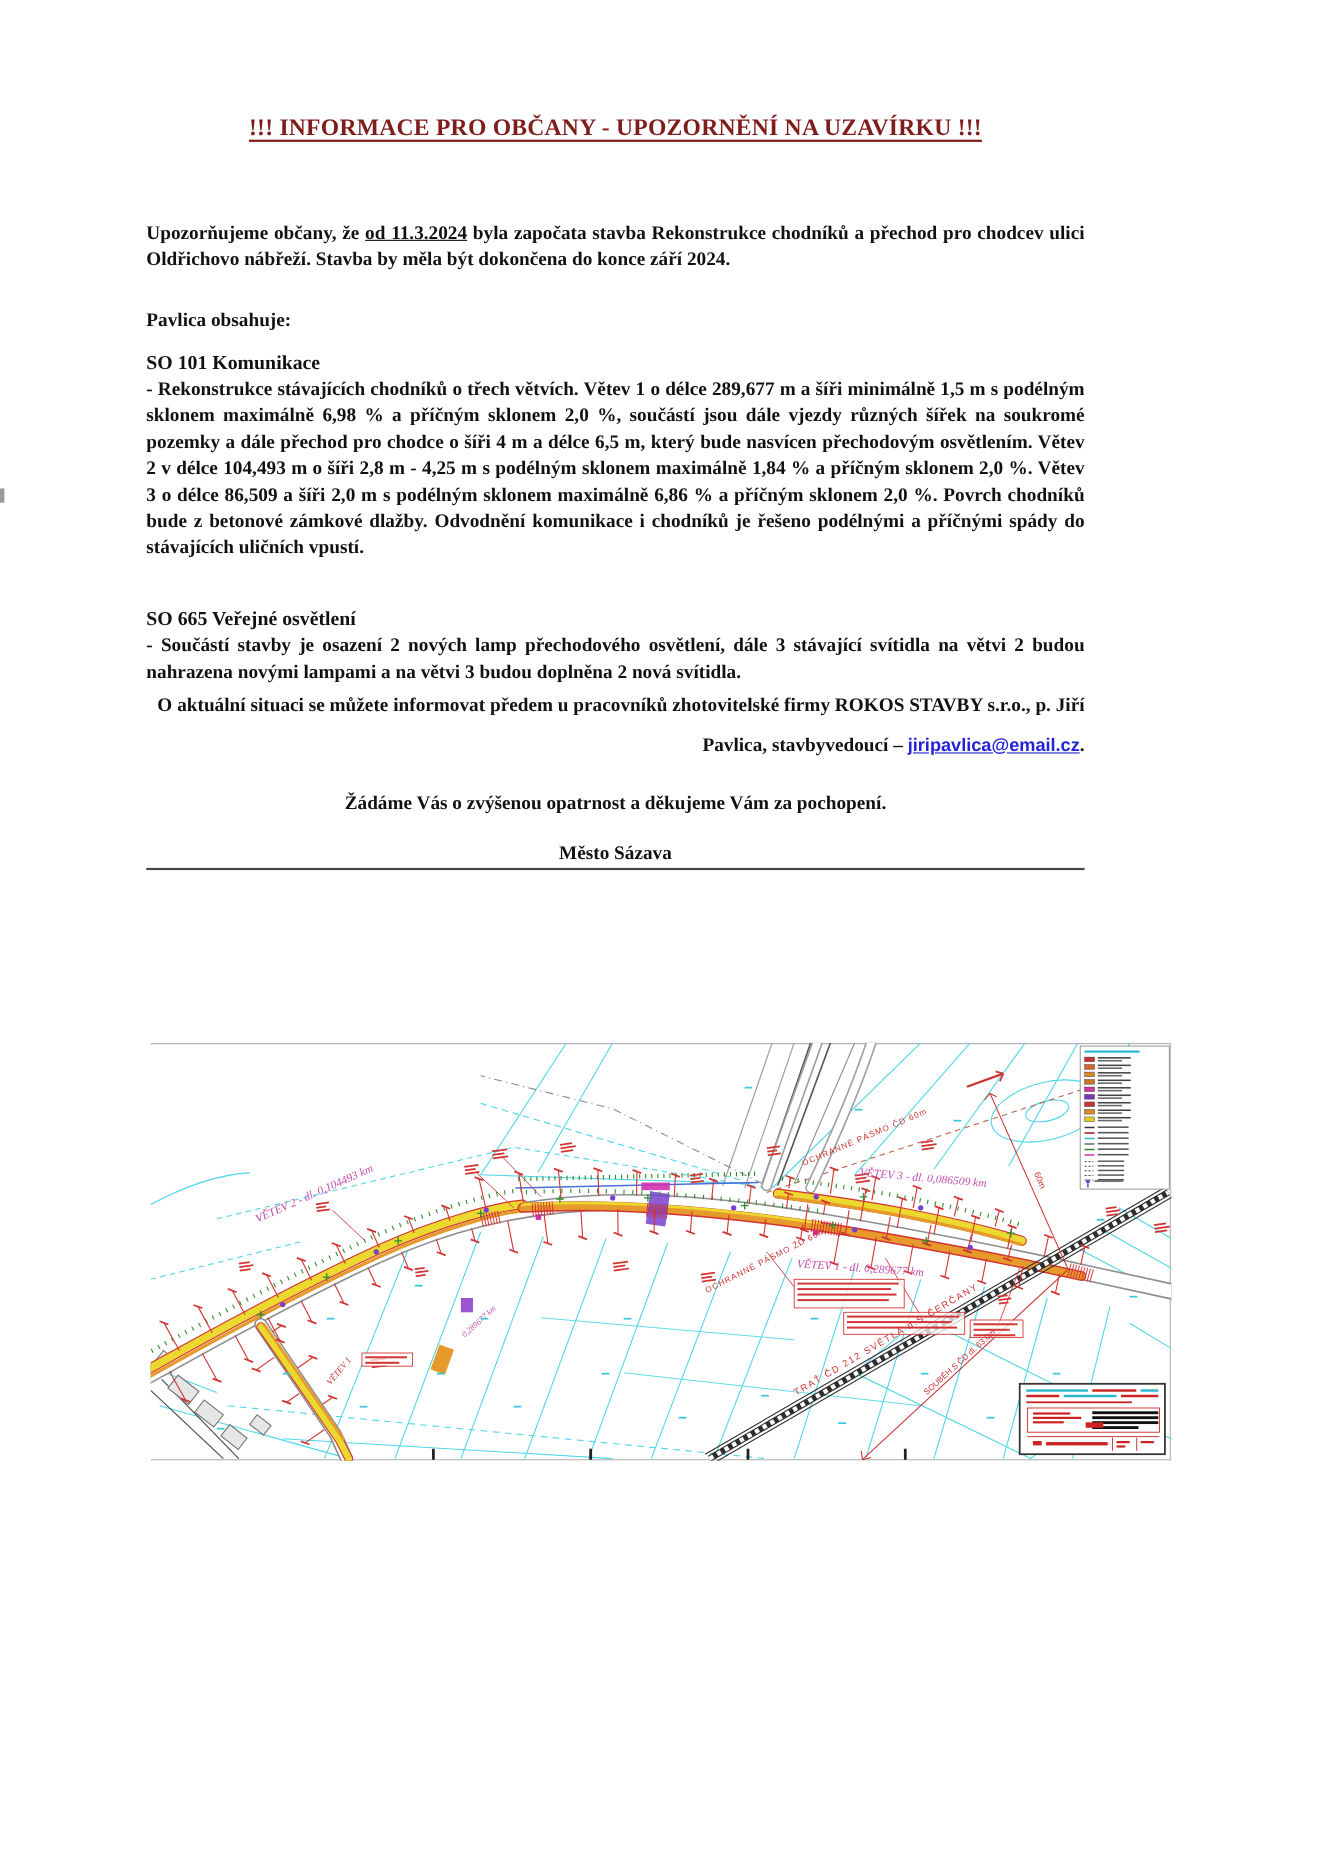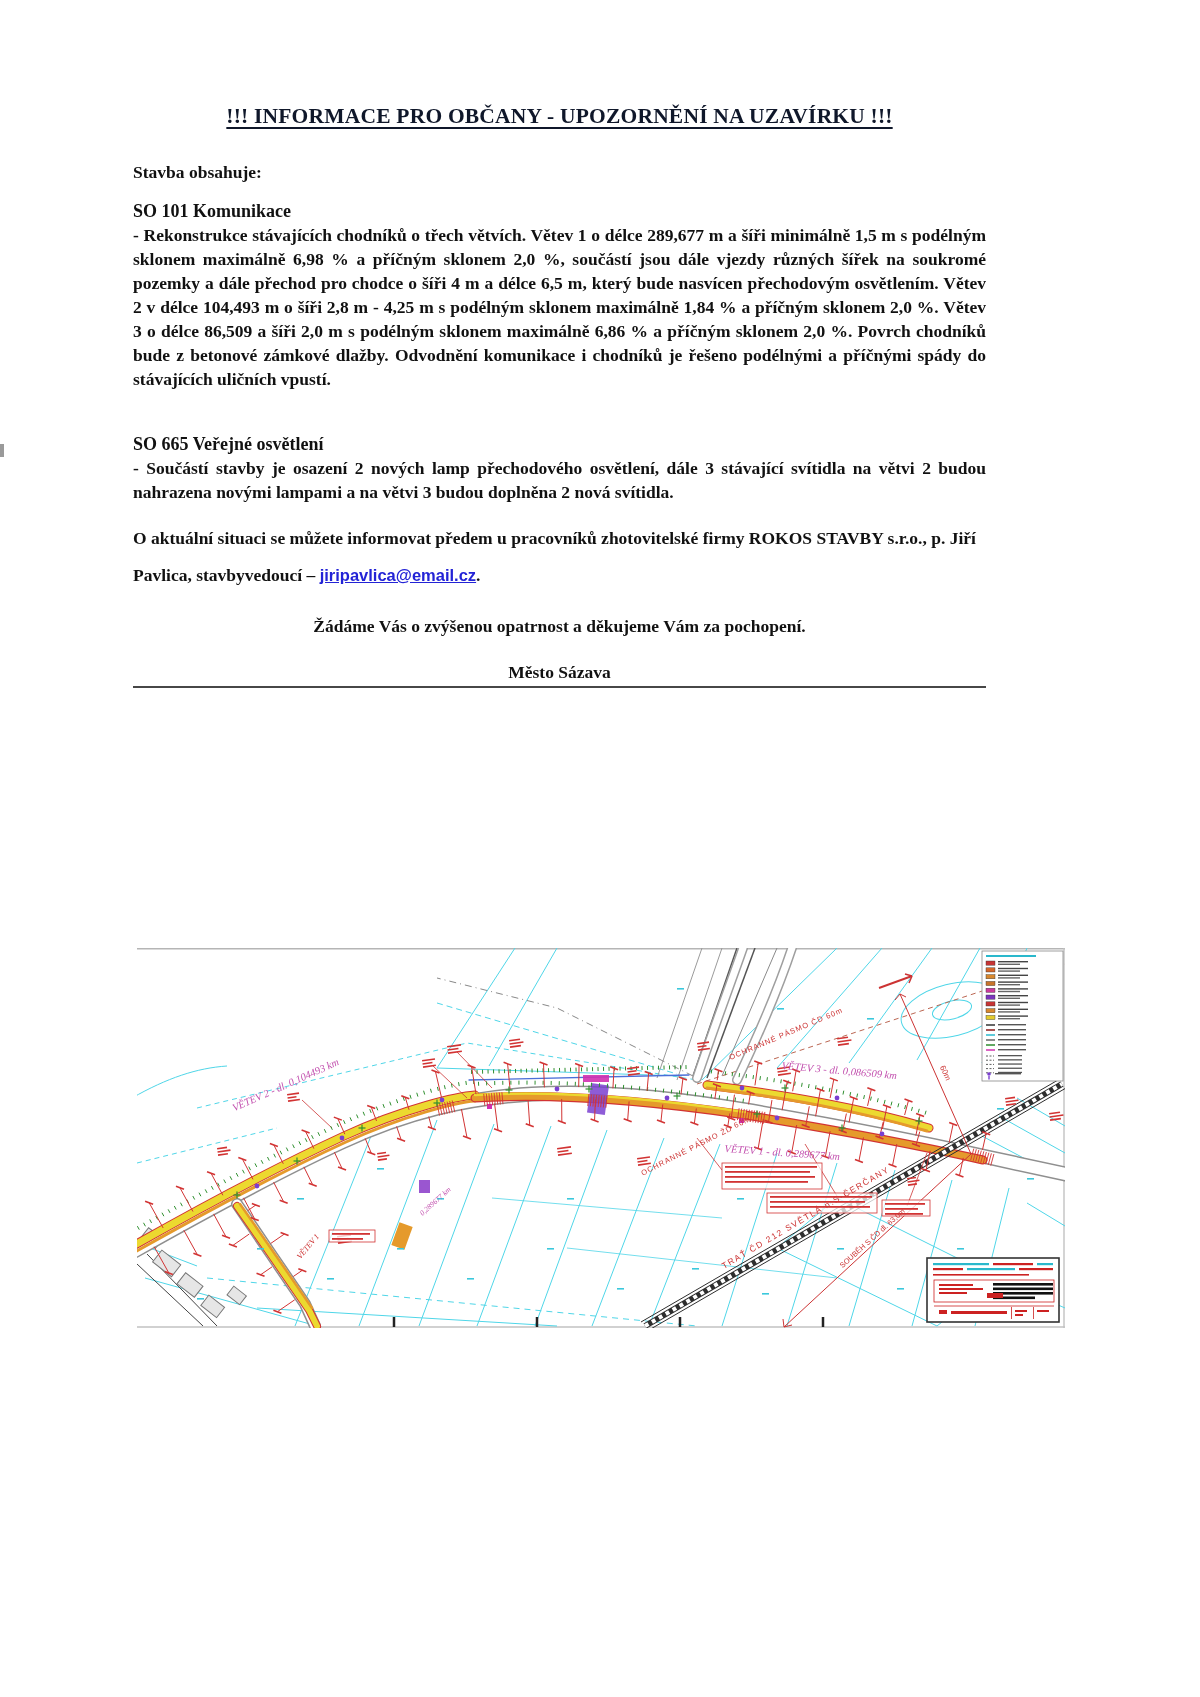--- a/index.html
+++ b/index.html
@@ -1,52 +1,53 @@
 <!DOCTYPE html>
 <html><head>
 <meta charset="utf-8">
 <style>
   html,body{margin:0;padding:0;background:#ffffff;}
   .page{position:relative;width:1200px;height:1697px;background:#ffffff;overflow:hidden;
         font-family:"Liberation Serif",serif;color:#111;}
   .content{position:absolute;left:133px;top:104px;width:853px;}
-  .doc-title{text-align:center;font-size:21.5px;font-weight:bold;color:#0f172a;
+  .doc-title{text-align:center;font-size:21.5px;font-weight:bold;color:#7f1d1d;
              text-decoration:underline;text-decoration-thickness:2px;text-underline-offset:4px;
              letter-spacing:.2px;margin:0;}
   .p{font-size:17.5px;line-height:24px;text-align:justify;margin:0;font-weight:bold;}
   .b{font-weight:bold;}
   .p-intro{margin-top:70px;}
   .p-contains{margin-top:31px;}
   .sec-h{font-size:18px;line-height:24px;font-weight:bold;margin:0;}
   .h-101{margin-top:15px;}
   .h-401{margin-top:41px;}
   .p-tolerance{margin-top:23px;}
-  .p-contact{margin-top:16px;line-height:37px;text-align:left;}
+  .p-contact{line-height:37px;text-align:right;}
   .email-link{font-family:"Liberation Sans",sans-serif;font-size:16.5px;color:#2323d6;
               text-decoration:underline;}
   .p-thanks{margin-top:20px;text-align:center;}
   .p-city{margin-top:22px;text-align:center;}
   .sep{border:none;border-top:2px solid #474747;margin:2px 0 0 0;width:100%;}
   .edge-mark{position:absolute;left:0;top:444px;width:4px;height:13px;background:#9a9a9a;}
   .map-wrap{position:absolute;left:137px;top:948px;width:928px;height:380px;background:#fff;}
   .map-wrap svg{display:block;}
   .map-label{font-family:"Liberation Serif",serif;font-style:italic;}
   .map-label-sans{font-family:"Liberation Sans",sans-serif;}
 </style>
 </head>
 <body>
 
 <div class="page">
   <div class="edge-mark"></div>
 
   <div class="content">
     <h1 class="doc-title">!!!  INFORMACE PRO OBČANY - UPOZORNĚNÍ NA UZAVÍRKU !!!</h1>
 
-
-    <p class="p b p-contains">Stavba obsahuje:</p>
+    <p class="p b p-intro"><span>Upozorňujeme občany, že </span><span style="text-decoration:underline;">od 11.3.2024</span><span> byla započata stavba Rekonstrukce chodníků a přechod pro chodcev ulici Oldřichovo nábřeží. Stavba by měla být dokončena do konce září 2024.</span></p>
+
+    <p class="p b p-contains">Pavlica obsahuje:</p>
 
     <p class="sec-h h-101">SO 101 Komunikace</p>
     <p class="p">- Rekonstrukce stávajících chodníků o třech větvích. Větev 1 o délce 289,677 m a šíři minimálně 1,5 m s podélným sklonem maximálně 6,98 % a příčným sklonem 2,0 %, součástí jsou dále vjezdy různých šířek na soukromé pozemky a dále přechod pro chodce o šíři 4 m a délce 6,5 m, který bude nasvícen přechodovým osvětlením. Větev 2 v délce 104,493 m o šíři 2,8 m - 4,25 m s podélným sklonem maximálně 1,84 % a příčným sklonem 2,0 %. Větev 3 o délce 86,509 a šíři 2,0 m s podélným sklonem maximálně 6,86 % a příčným sklonem 2,0 %. Povrch chodníků bude z betonové zámkové dlažby. Odvodnění komunikace i chodníků je řešeno podélnými a příčnými spády do stávajících uličních vpustí.</p>
 
     <p class="sec-h h-401">SO 665 Veřejné osvětlení</p>
     <p class="p">- Součástí stavby je osazení 2 nových lamp přechodového osvětlení, dále 3 stávající svítidla na větvi 2 budou nahrazena novými lampami a na větvi 3 budou doplněna 2 nová svítidla.</p>
 
 
     <p class="p b p-contact"><span>O aktuální situaci se můžete informovat předem u pracovníků zhotovitelské firmy ROKOS STAVBY s.r.o., p. Jiří Pavlica, stavbyvedoucí – </span><a href="#" class="email-link">jiripavlica@email.cz</a><span>.</span></p>
 

